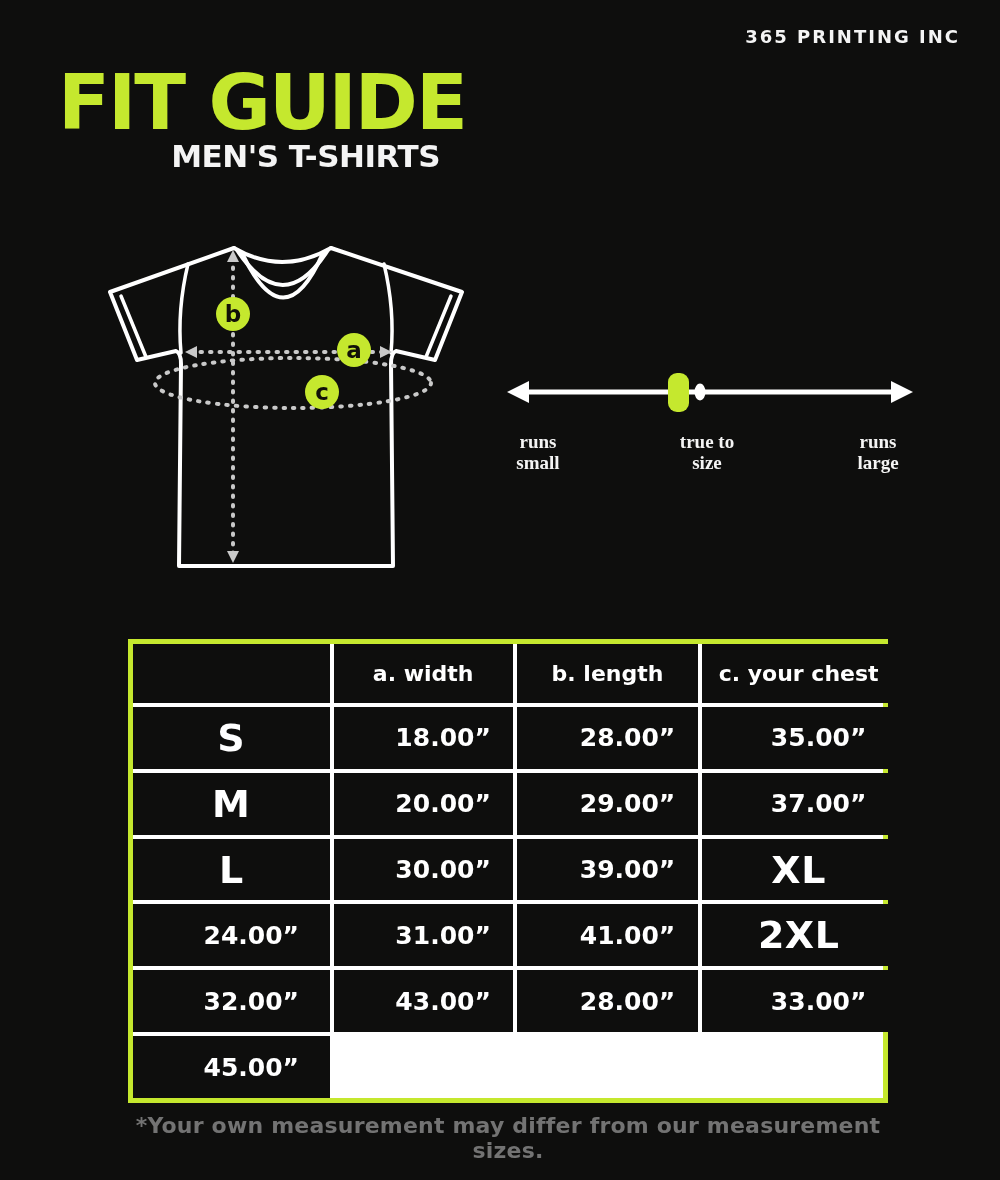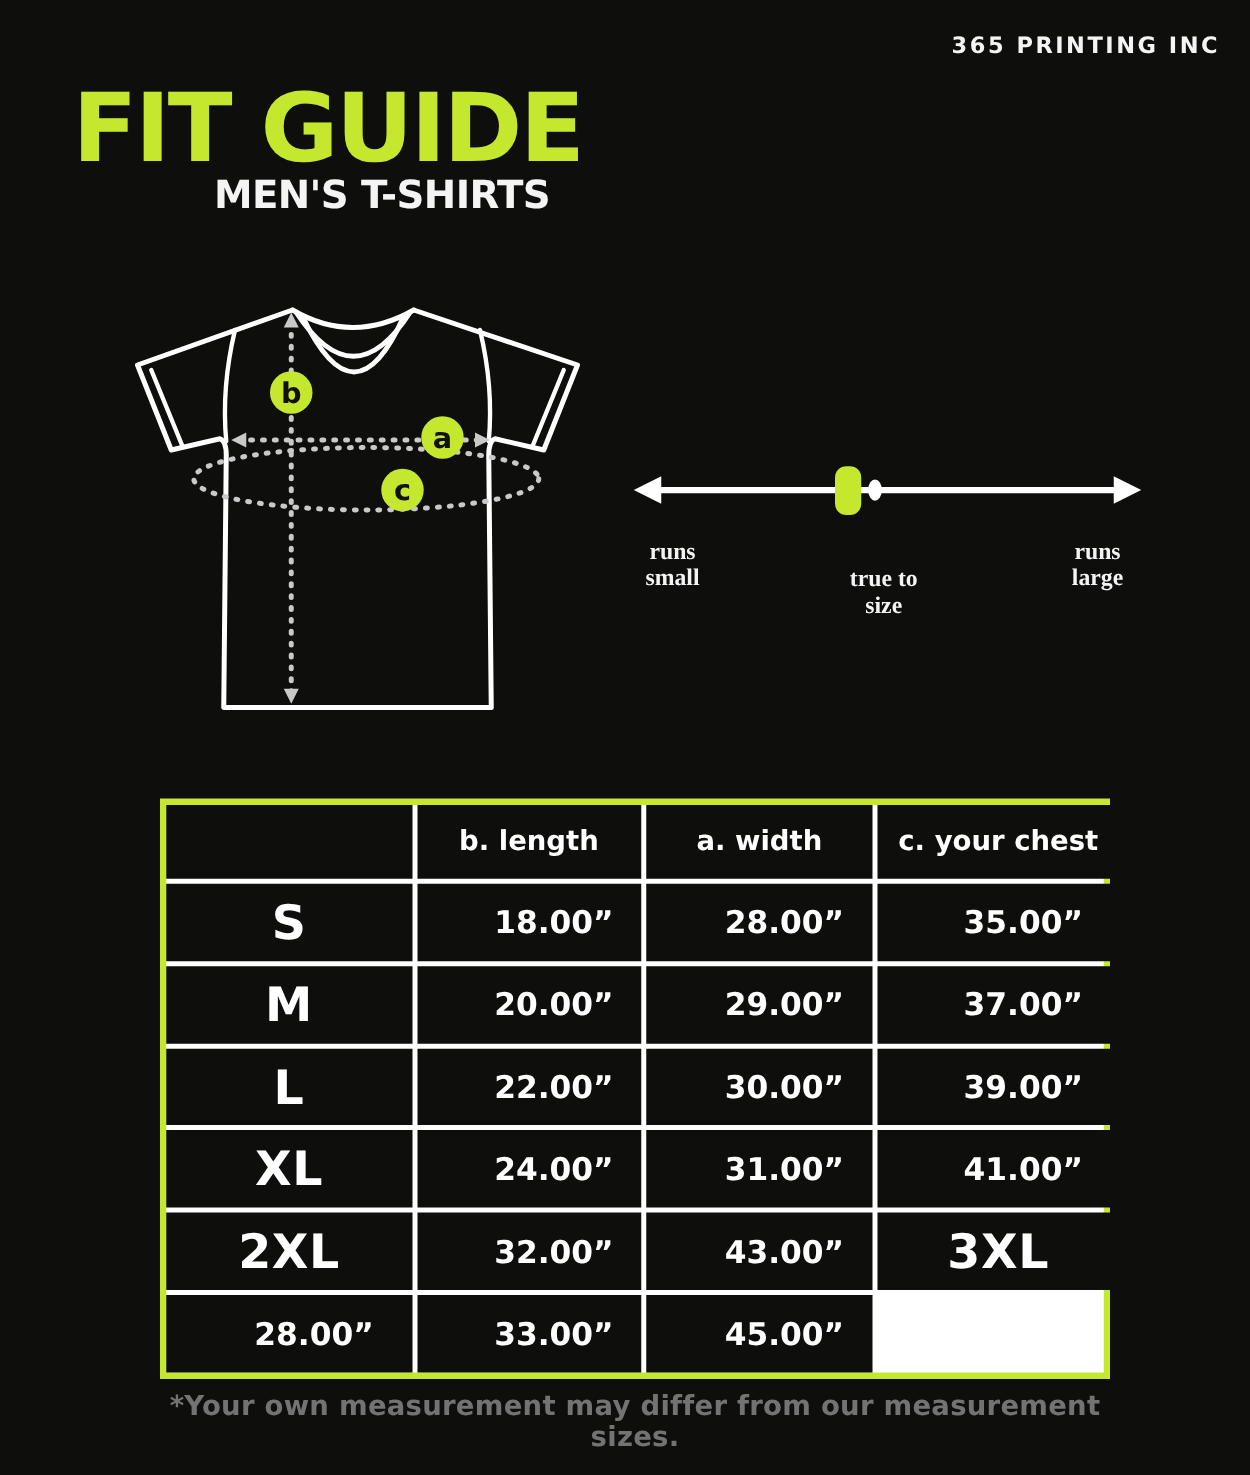--- a/index.html
+++ b/index.html
@@ -7,21 +7,21 @@
   body {
     background: #0e0e0d;
     font-family: "DejaVu Sans", "Liberation Sans", sans-serif;
     color: #ffffff;
     position: relative;
     overflow: hidden;
   }
   .abs { position: absolute; }
 
   .brand {
-    top: 26px; right: 24px;
+    top: 26px; right: 40px;
     font-size: 18px; font-weight: 700; letter-spacing: 2px;
     color: #f4f4f4;
   }
   .title {
     left: 58px; top: 58px;
     font-size: 76px; font-weight: 700; letter-spacing: -2px;
     color: #c5e82e; white-space: nowrap;
   }
   .subtitle {
     left: 58px; top: 138px; width: 382px;
@@ -38,21 +38,21 @@
 
   .scale-label {
     top: 432px;
     text-align: center;
     font-size: 19px; font-weight: 800; line-height: 1.08;
     color: #f4f4f4;
     font-family: Liberation Serif, serif;
   }
   .scale-label div { white-space: nowrap; }
   #lbl-small  { left: 488px; width: 100px; }
-  #lbl-true   { left: 657px; width: 100px; margin-top: 22px; }
+  #lbl-true   { left: 657px; width: 100px; }
   #lbl-large  { left: 828px; width: 100px; }
 
   .size-table {
     left: 128px; top: 639px;
     width: 760px; height: 464px;
     background: #ffffff;
     border: 5px solid #c5e82e;
     display: grid;
     grid-template-columns: 26.2% 23.9% 24.2% 25.7%;
     grid-template-rows: 59px repeat(6, 1fr);
@@ -149,47 +149,45 @@
   <div>true to</div>
   <div>size</div>
 </div>
 <div class="abs scale-label" id="lbl-large">
   <div>runs</div>
   <div>large</div>
 </div>
 
 <div class="abs size-table">
   <div class="cell hdr"></div>
+  <div class="cell hdr">a. width</div>
   <div class="cell hdr">b. length</div>
-  <div class="cell hdr">a. width</div>
   <div class="cell hdr">c. your chest</div>
 
   <div class="cell size">S</div>
   <div class="cell value">18.00”</div>
   <div class="cell value">28.00”</div>
   <div class="cell value">35.00”</div>
 
   <div class="cell size">M</div>
   <div class="cell value">20.00”</div>
   <div class="cell value">29.00”</div>
   <div class="cell value">37.00”</div>
 
   <div class="cell size">L</div>
-  <div class="cell value">22.00”</div>
   <div class="cell value">30.00”</div>
   <div class="cell value">39.00”</div>
 
   <div class="cell size">XL</div>
   <div class="cell value">24.00”</div>
   <div class="cell value">31.00”</div>
   <div class="cell value">41.00”</div>
 
   <div class="cell size">2XL</div>
   <div class="cell value">32.00”</div>
   <div class="cell value">43.00”</div>
 
-  <div class="cell size">3XL</div>
   <div class="cell value">28.00”</div>
   <div class="cell value">33.00”</div>
   <div class="cell value">45.00”</div>
 </div>
 
 <div class="abs footnote">*Your own measurement may differ from our measurement sizes.</div>
 
 </body></html>

